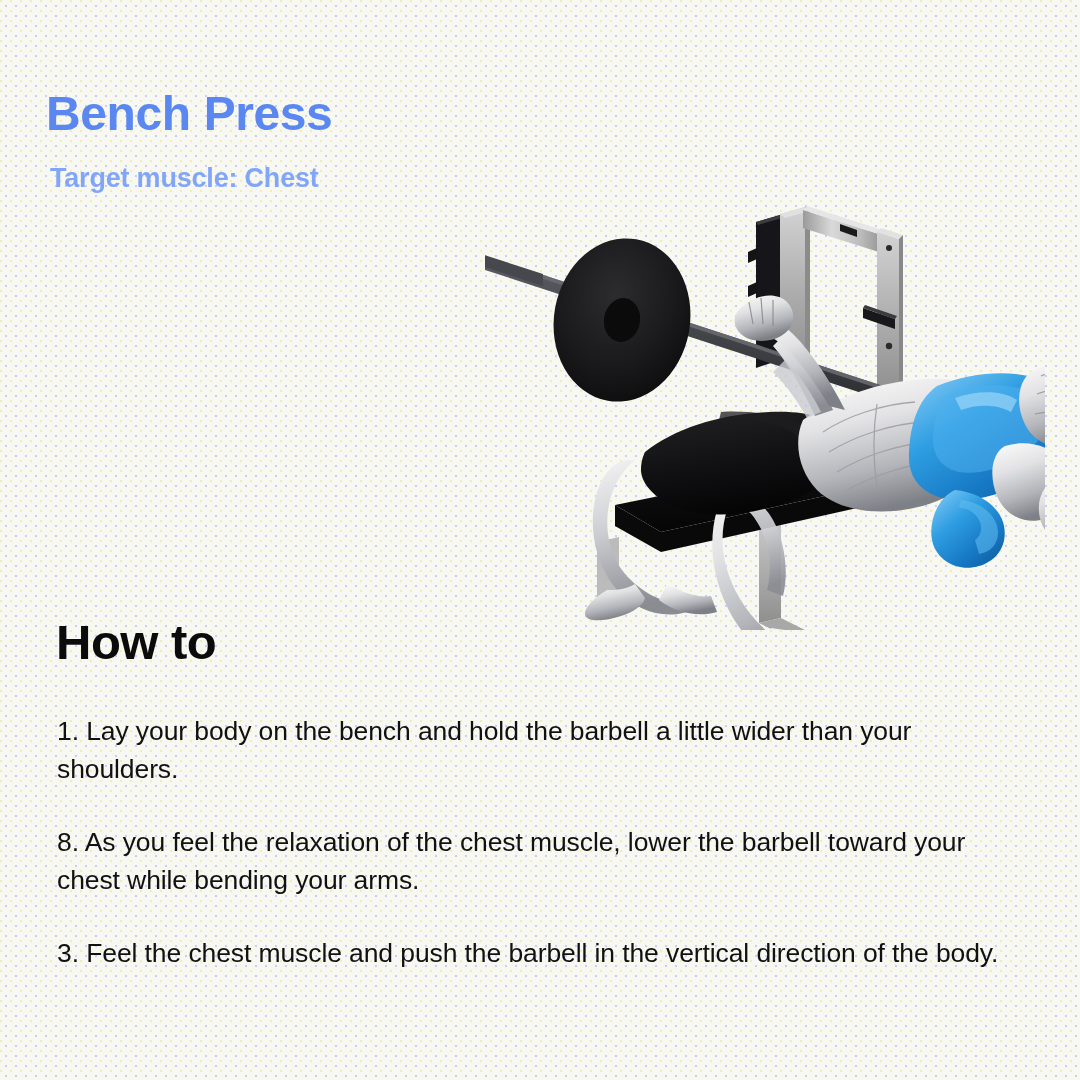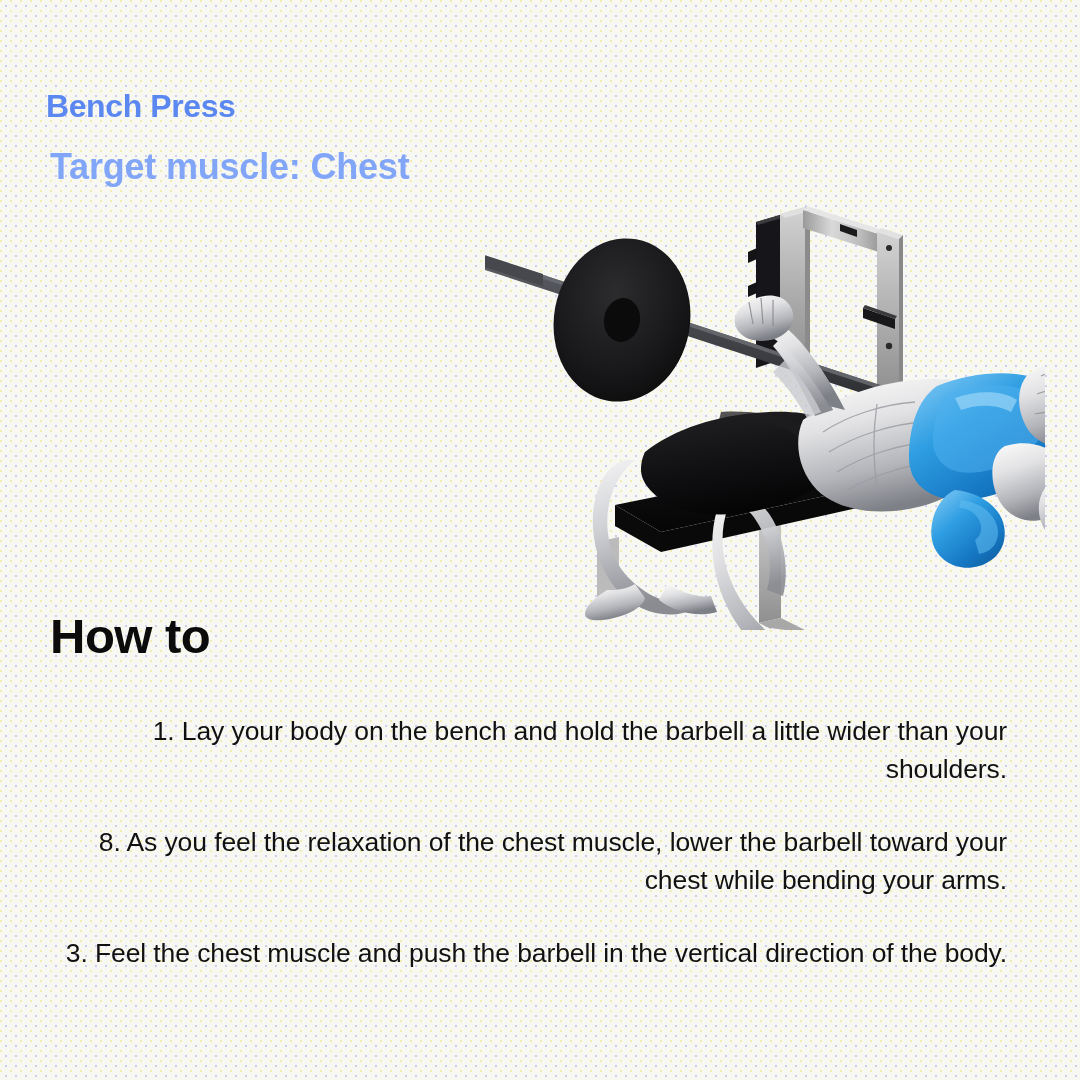--- a/index.html
+++ b/index.html
@@ -20,43 +20,43 @@
       radial-gradient(circle at 1px 1px, rgba(150,150,245,0.45) 0.9px, transparent 1.1px);
     background-size:10px 10px, 10px 10px;
     background-position:0 0, 5px 5px;
     z-index:0;
   }
   #page{position:absolute;left:0;top:0;width:1080px;height:1080px;z-index:2;}
 
   
   #header{position:absolute;left:46px;top:90px;}
   #title{
-    font-size:32px;font-weight:bold;letter-spacing:-0.4px;
-    color:#5b87f0;line-height:1;margin:0;white-space:nowrap;
+    font-size:48px;font-weight:bold;letter-spacing:-0.4px;
+    color:#5b87f0;line-height:1;margin:0;white-space:nowrap;text-align:right;
   }
   #subtitle{
-    font-size:36px;font-weight:bold;letter-spacing:-0.2px;
+    font-size:27px;font-weight:bold;letter-spacing:-0.2px;
     color:#82a6f7;line-height:1;margin:0;
     padding-left:4px;padding-top:27px;white-space:nowrap;
   }
 
   
   #illustration{position:absolute;left:485px;top:160px;width:560px;height:470px;}
   #illustration svg{display:block;width:100%;height:100%;}
 
   
   #howto-heading{
     position:absolute;left:46px;top:608px;
     font-size:49px;font-weight:bold;color:#0b0b0b;
-    line-height:1;margin:4px;letter-spacing:-0.5px;
+    line-height:1;margin:10px;letter-spacing:-0.5px;
   }
   #steps{position:absolute;left:57px;top:712px;width:950px;}
   .step{
     font-size:26.5px;color:#111111;line-height:1.45;
-    margin:0 0 34px 0;letter-spacing:-0.1px;text-align:right;
+    margin:0 0 34px 0;letter-spacing:-0.1px;
   }
   .step:last-child{margin-bottom:9px;}
 </style>
 </head>
 <body>
 
 <div id="texture"></div>
 
 <div id="page">
 

